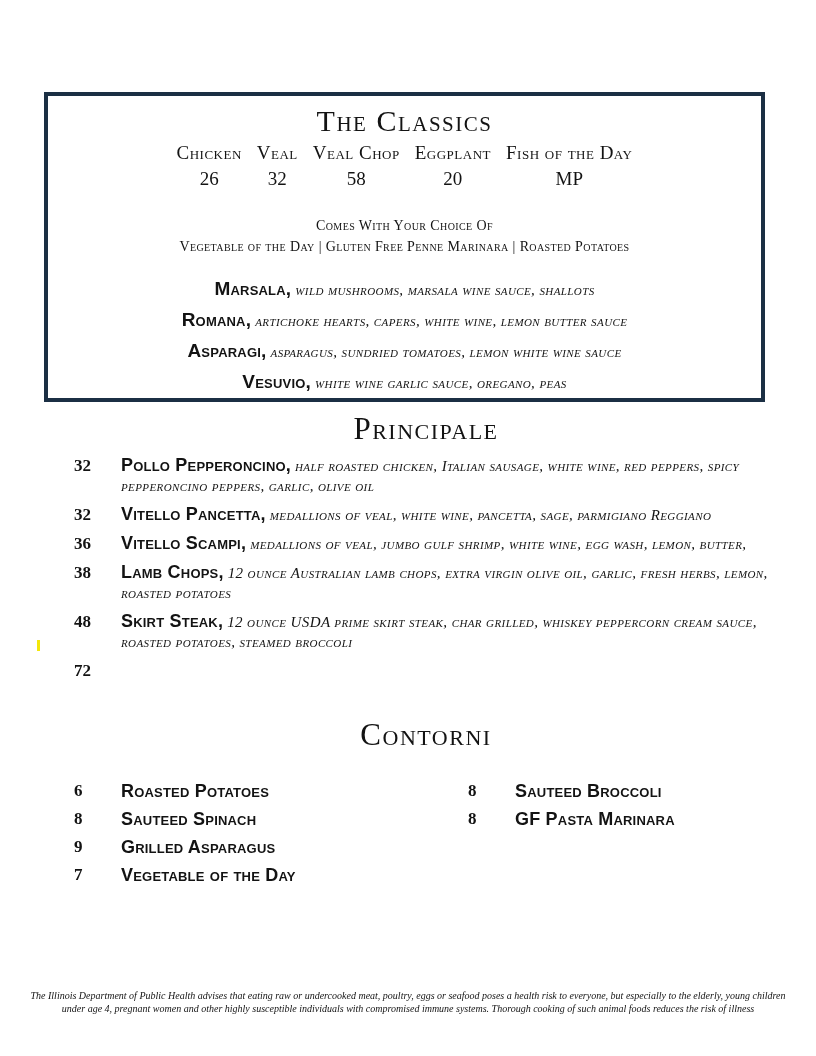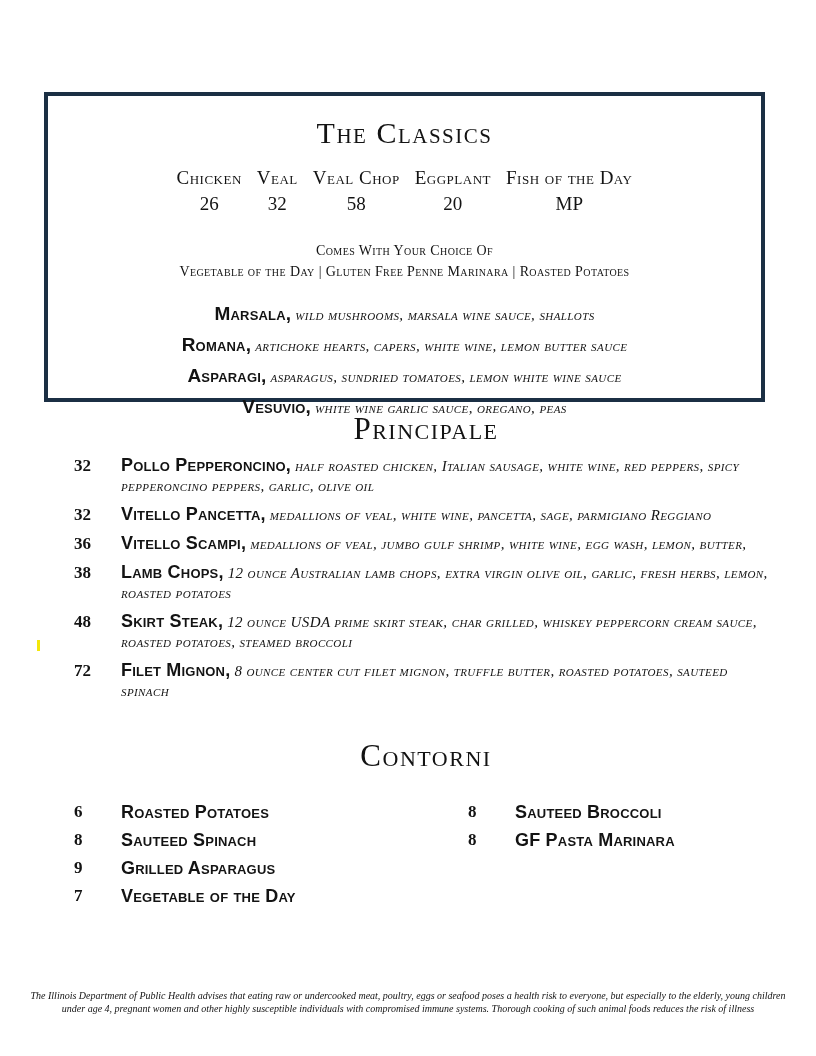--- a/index.html
+++ b/index.html
@@ -16,35 +16,35 @@
 
   
   .classics-box {
     position: absolute;
     left: 44px;
     top: 92px;
     width: 721px;
     height: 310px;
     border: 4px solid #1b2f44;
     text-align: center;
-    padding-top: 19px;
+    padding-top: 7px;
   }
   .classics-title {
     font-family: "Liberation Serif", serif;
     font-variant: small-caps;
     font-size: 30px;
     line-height: 36px;
     letter-spacing: 1.5px;
     color: #131313;
   }
   .classics-cols {
     display: flex;
     justify-content: center;
     gap: 15px;
-    margin-top: 16px;
+    margin-top: 3px;
   }
   .classics-col { text-align: center; }
   .classics-col-label {
     font-variant: small-caps;
     font-size: 19px;
     line-height: 22px;
     letter-spacing: 0.5px;
   }
   .classics-col-price {
     font-size: 19px;
@@ -259,24 +259,20 @@
       </div>
       <div class="item-row">
         <div class="item-price">48</div>
         <div class="item-text">
           <span class="item-name">Skirt Steak,</span>
           <span class="item-desc">12 ounce USDA prime skirt steak, char grilled, whiskey peppercorn cream sauce, roasted potatoes, steamed broccoli</span>
         </div>
       </div>
       <div class="item-row">
         <div class="item-price">72</div>
-        <div class="item-text">
-          <span class="item-name">Filet Mignon,</span>
-          <span class="item-desc">8 ounce center cut filet mignon, truffle butter, roasted potatoes, sauteed spinach</span>
-        </div>
       </div>
     </div>
 
     <div class="section-title contorni-title">Contorni</div>
 
     <div class="contorni-grid">
       <div class="contorni-col-left">
         <div class="contorni-row">
           <div class="contorni-price">6</div>
           <div class="contorni-name">Roasted Potatoes</div>

